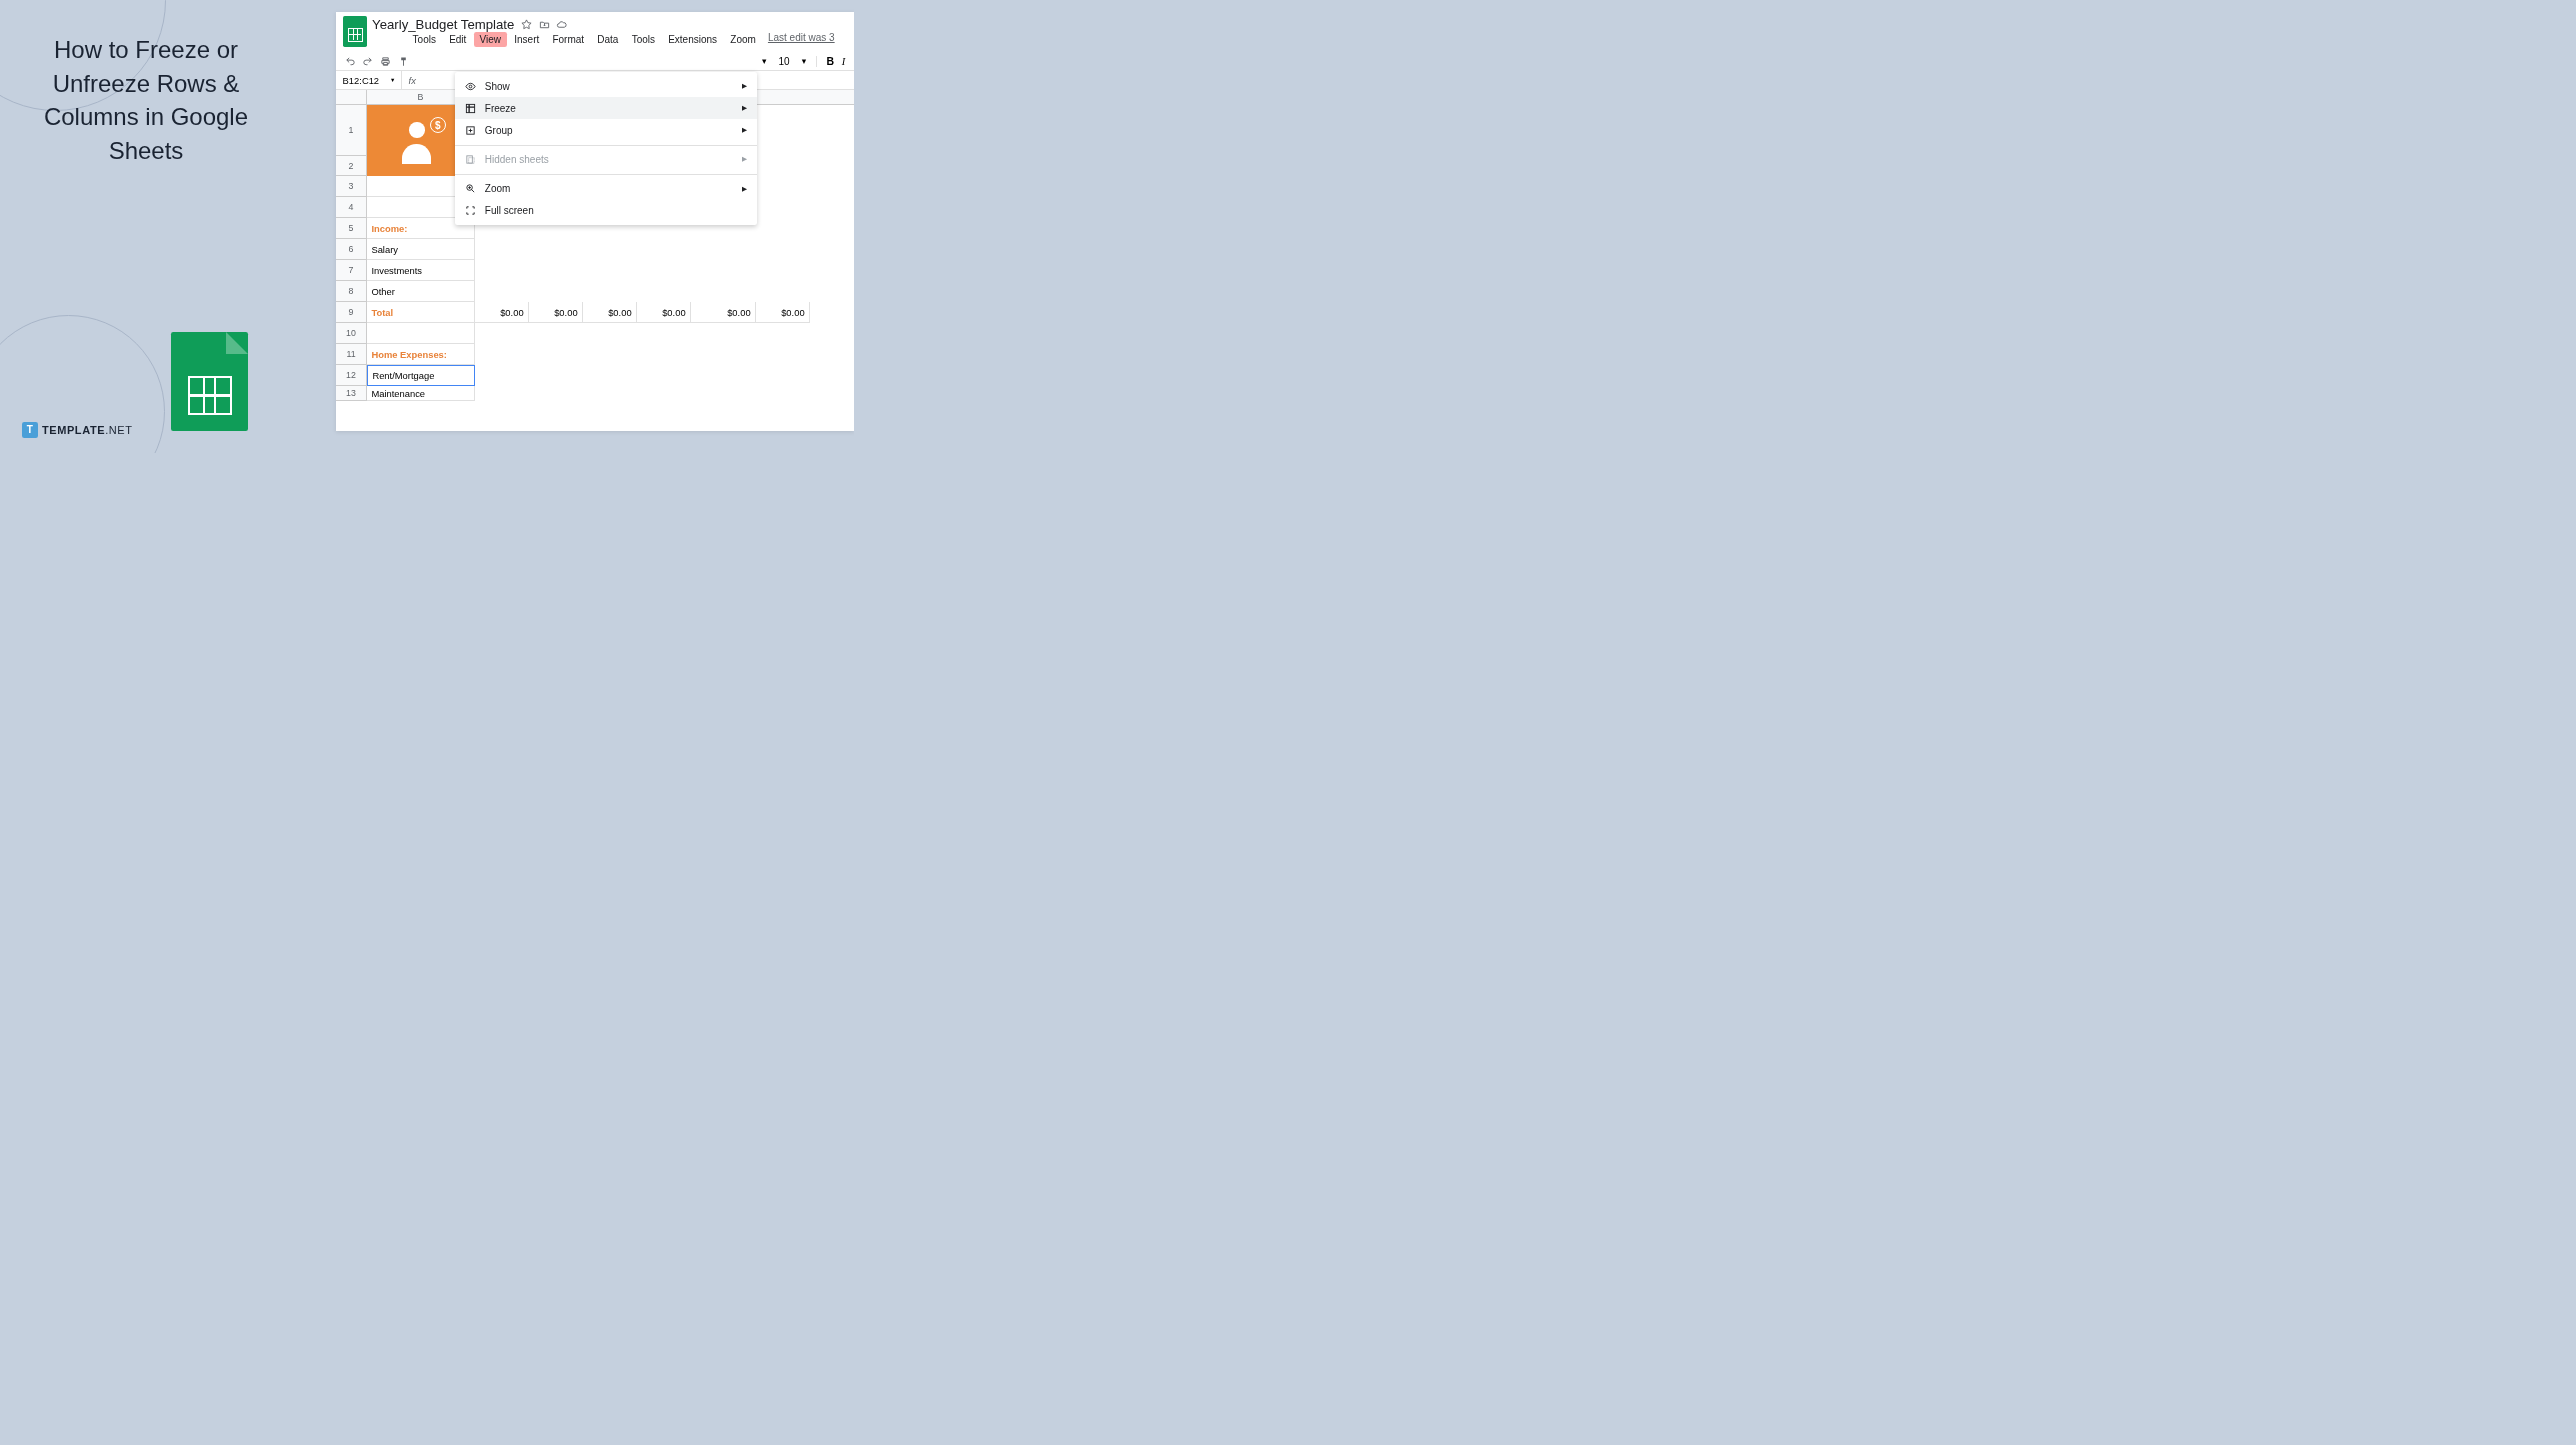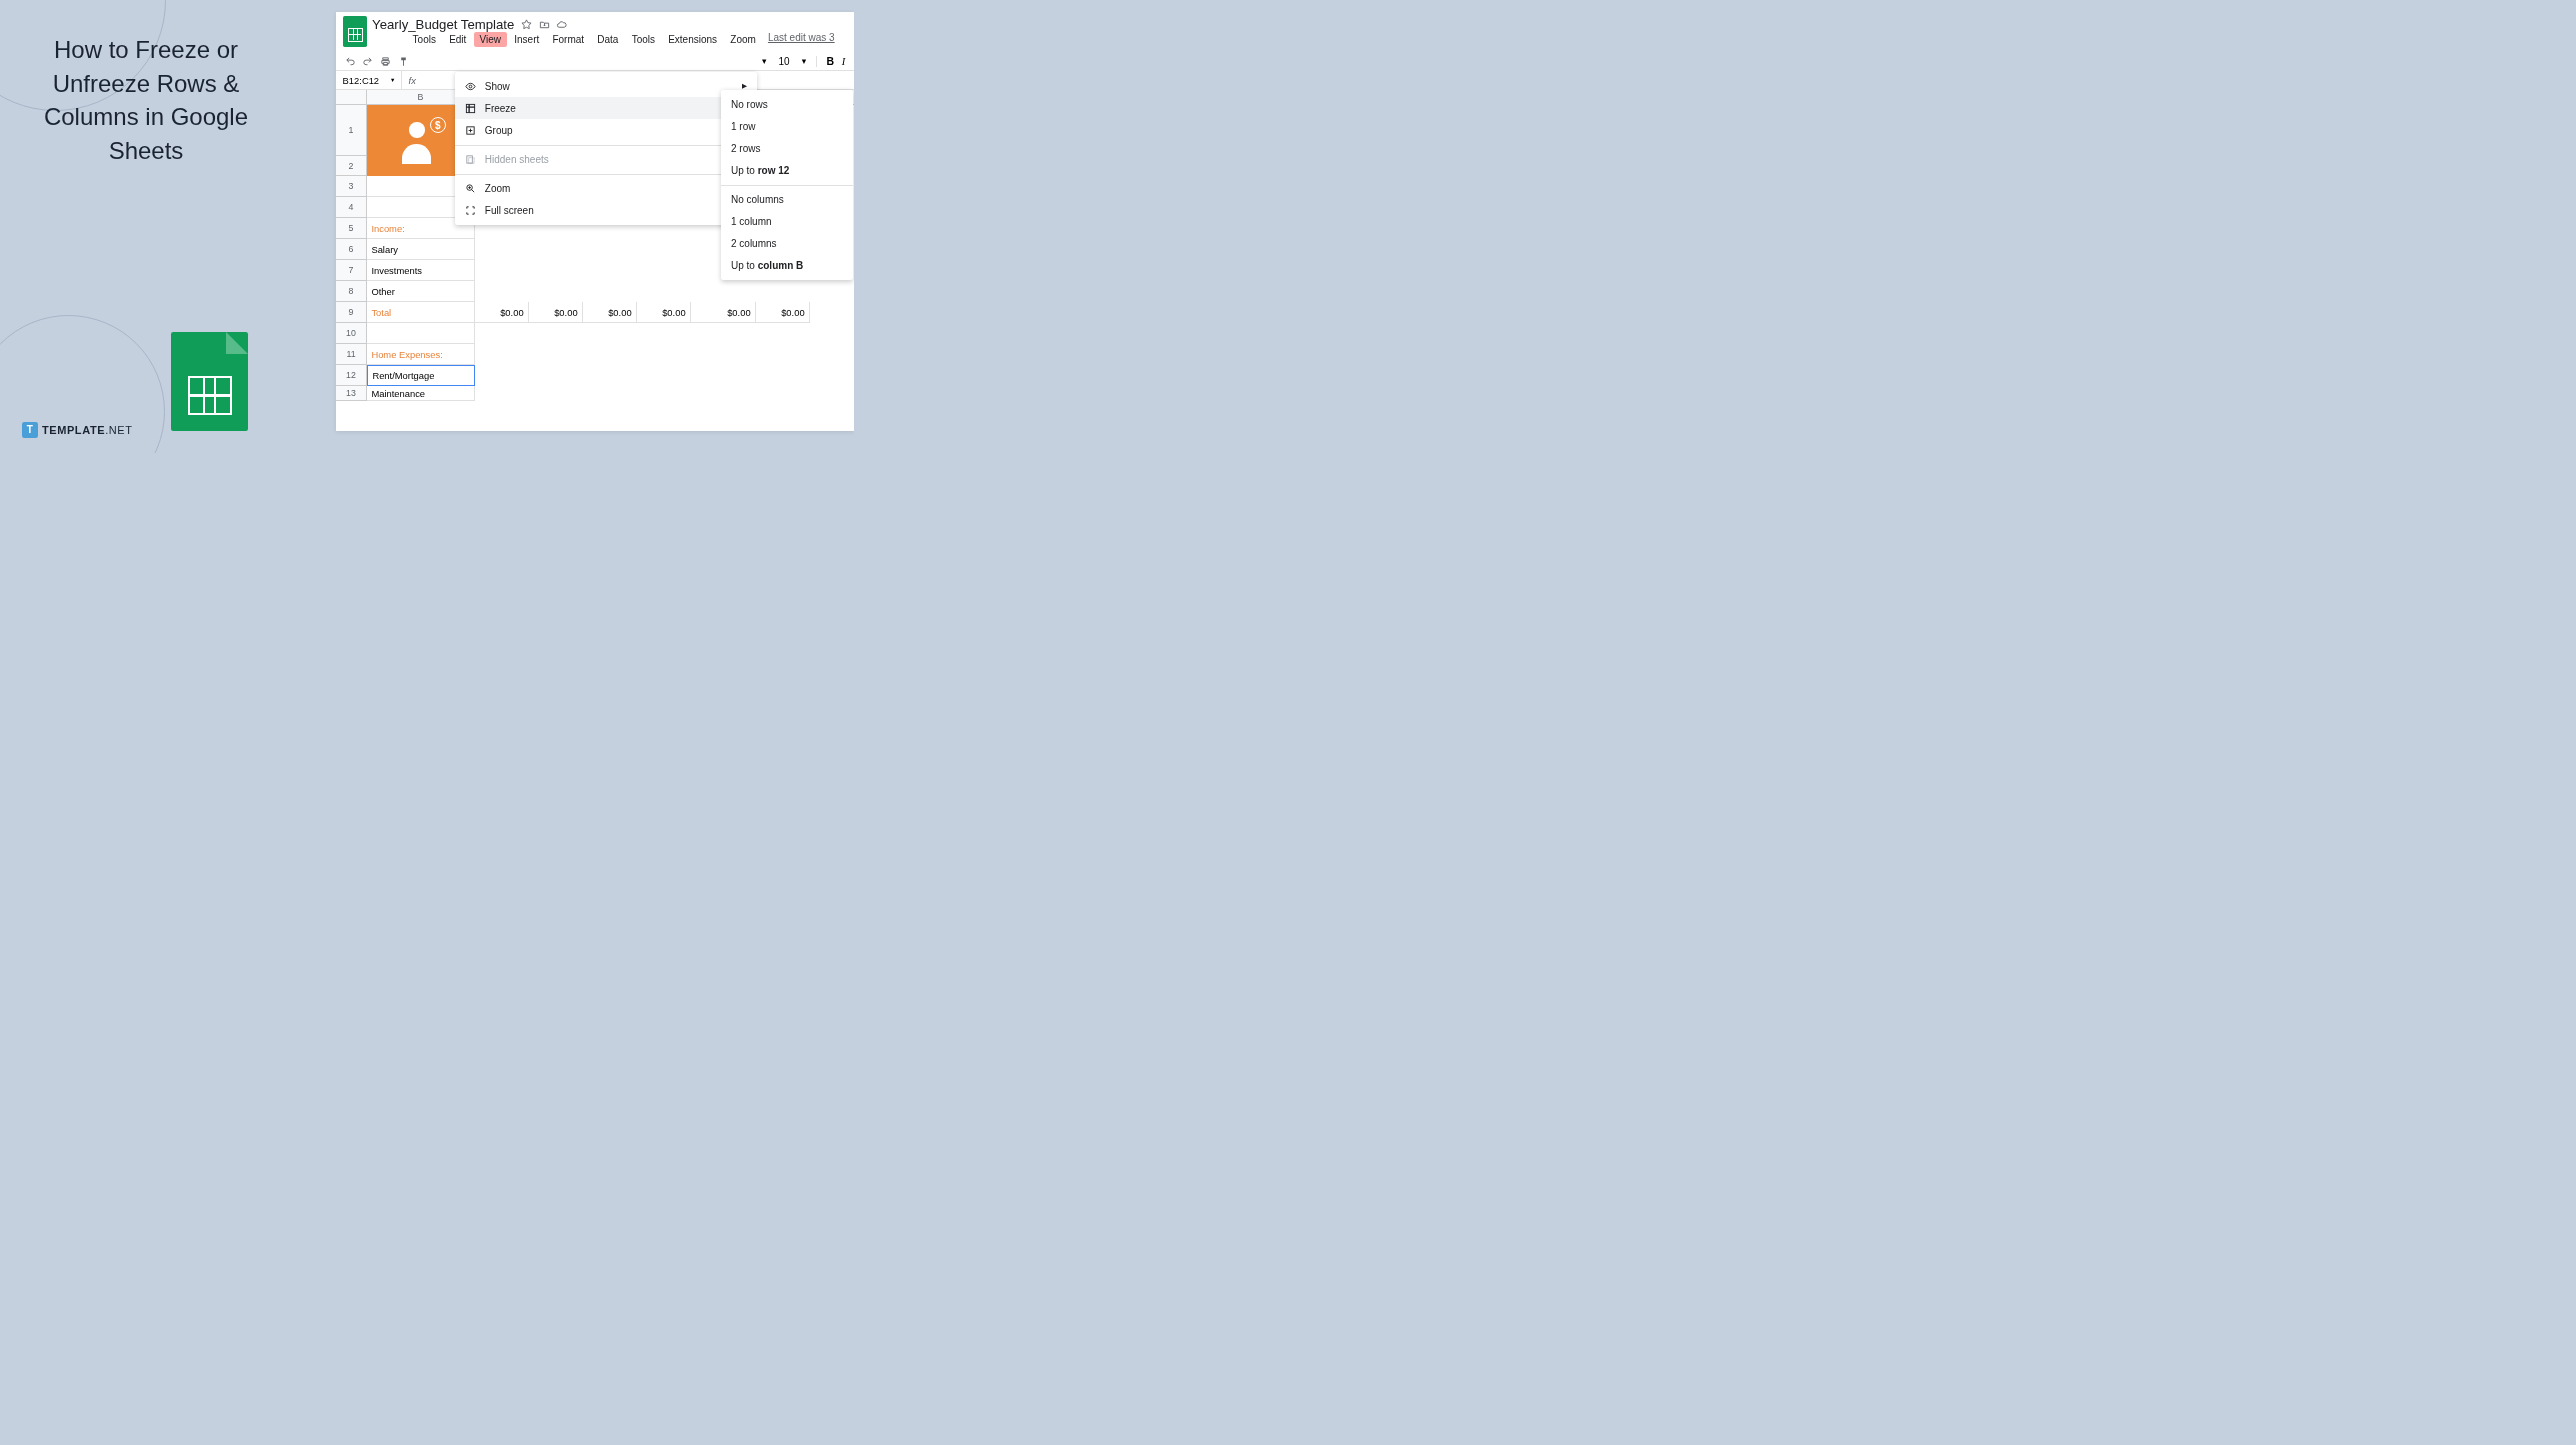--- a/index.html
+++ b/index.html
@@ -43,21 +43,21 @@
     .fx-label { padding: 0 6.6px; font-size: 9.4px; font-style: italic; color: #5f6368; }
     .sheet-grid { display: flex; }
     .corner { width: 31px; height: 15.5px; border-right: 0.6px solid #ccc; border-bottom: 0.6px solid #ccc; background: #f8f9fa; }
     .col-headers { display: flex; }
     .col-h { width: 108px; height: 15.5px; border-right: 0.6px solid #ccc; border-bottom: 0.6px solid #ccc; background: #f8f9fa; text-align: center; font-size: 8.8px; color: #5f6368; line-height: 15.5px; }
     .col-h:first-child { width: 108px; }
     .row { display: flex; }
     .row-h { width: 31px; border-right: 0.6px solid #ccc; border-bottom: 0.6px solid #ccc; background: #f8f9fa; text-align: center; font-size: 8.8px; color: #5f6368; display: flex; align-items: center; justify-content: center; }
     .cell { width: 108px; border-right: 0.6px solid #e0e0e0; border-bottom: 0.6px solid #e0e0e0; padding: 2.2px 4.4px; font-size: 9.4px; display: flex; align-items: center; }
     .cell.narrow { width: 54px; }
-    .cell.orange { color: #e8833a; font-weight: 400; text-align: right; }
+    .cell.orange { color: #e8833a; font-weight: 700; text-align: right; }
     .cell.money { justify-content: flex-end; }
     .cell.selected { border: 1.1px solid #4285f4; }
     .row1 { height: 51px; }
     .row2 { height: 20px; }
     .rowstd { height: 21px; }
     .orange-block { background: #ed8936; width: 108px; height: 71px; position: relative; display: flex; align-items: center; justify-content: center; }
     .person-icon { width: 46px; height: 46px; position: relative; }
     .person-icon .head { width: 15.5px; height: 15.5px; background: white; border-radius: 50%; position: absolute; top: 4.4px; left: 11px; }
     .person-icon .body { width: 29px; height: 20px; background: white; border-radius: 14.3px 14.3px 0 0; position: absolute; bottom: 0; left: 4.4px; }
     .person-icon .dollar { position: absolute; top: -1.1px; right: -2.2px; width: 16.6px; height: 16.6px; border: 1.7px solid white; border-radius: 50%; color: white; font-size: 10px; font-weight: bold; display: flex; align-items: center; justify-content: center; }
@@ -275,25 +275,14 @@
       <span class="dd-arrow">▶</span>
     </div>
     <div class="dd-item">
       <svg class="dd-icon" viewBox="0 0 24 24" fill="none" stroke="currentColor" stroke-width="2">
           <path d="M4 8V4h4M16 4h4v4M20 16v4h-4M8 20H4v-4"></path>
         </svg>
       <span>Full screen</span>
     </div>
   </div>
 
-  <div class="submenu">
-    <div class="sub-item">No rows</div>
-    <div class="sub-item">1 row</div>
-    <div class="sub-item">2 rows</div>
-    <div class="sub-item"><span>Up to </span><b>row 12</b></div>
-    <div class="dd-divider"></div>
-    <div class="sub-item">No columns</div>
-    <div class="sub-item">1 column</div>
-    <div class="sub-item">2 columns</div>
-    <div class="sub-item"><span>Up to </span><b>column B</b></div>
-  </div>
 </div>
 
 
 </body></html>

